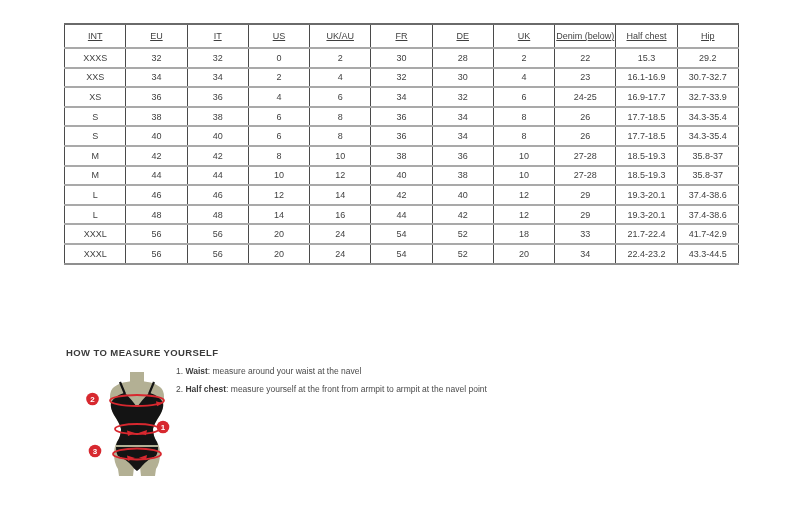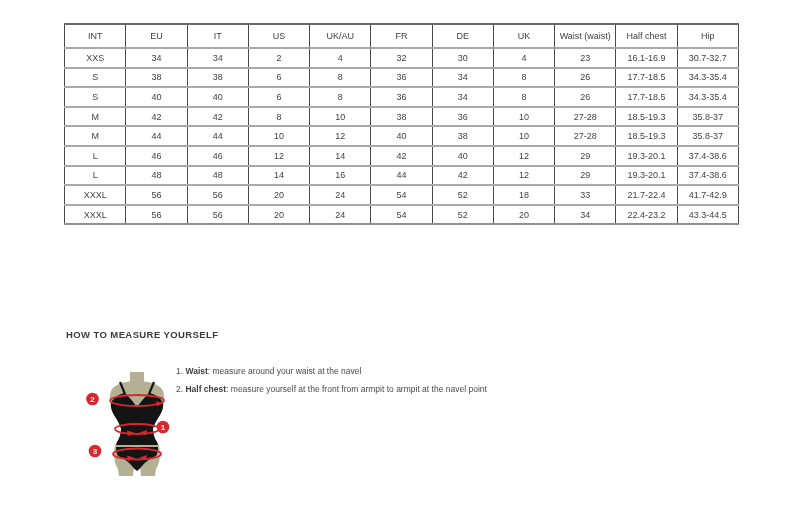--- a/index.html
+++ b/index.html
@@ -28,28 +28,28 @@
     font-weight:400;
     color:#3f3f3f;
     padding:0;
     border-left:1px solid #4a4a4a;
     border-right:1px solid #4a4a4a;
     border-top:2px solid #a9a9a9;
     border-bottom:2px solid #a9a9a9;
     white-space:nowrap;
     overflow:hidden;
   }
-  .size-table th { height:24px; border-top:2px solid #6a6a6a; }
+  .size-table th { height:24px; border-top:2px solid #6a6a6a;text-decoration:underline; }
   .size-table td { height:19.6px; }
   .size-table tbody tr:last-child td { border-bottom:2px solid #8f8f8f; }
   
   .guide-heading {
     position:absolute;
     left:66px;
-    top:329px;
+    top:347px;
     font-size:9.5px;
     font-weight:700;
     letter-spacing:0.4px;
     color:#3b3b3b;
   }
   .figure-wrap {
     position:absolute;
     left:84px;
     top:366px;
     width:110px;
@@ -81,38 +81,64 @@
     <thead>
       <tr id="size-head">
           <th>INT</th>
           <th>EU</th>
           <th>IT</th>
           <th>US</th>
           <th>UK/AU</th>
           <th>FR</th>
           <th>DE</th>
           <th>UK</th>
-          <th>Waist (waist)</th>
+          <th>Denim (below)</th>
           <th>Half chest</th>
           <th>Hip</th>
         </tr>
     </thead>
     <tbody id="size-body">
+        <tr>
+          <td>XXXS</td>
+          <td>32</td>
+          <td>32</td>
+          <td>0</td>
+          <td>2</td>
+          <td>30</td>
+          <td>28</td>
+          <td>2</td>
+          <td>22</td>
+          <td>15.3</td>
+          <td>29.2</td>
+        </tr>
         <tr>
           <td>XXS</td>
           <td>34</td>
           <td>34</td>
           <td>2</td>
           <td>4</td>
           <td>32</td>
           <td>30</td>
           <td>4</td>
           <td>23</td>
           <td>16.1-16.9</td>
           <td>30.7-32.7</td>
+        </tr>
+        <tr>
+          <td>XS</td>
+          <td>36</td>
+          <td>36</td>
+          <td>4</td>
+          <td>6</td>
+          <td>34</td>
+          <td>32</td>
+          <td>6</td>
+          <td>24-25</td>
+          <td>16.9-17.7</td>
+          <td>32.7-33.9</td>
         </tr>
         <tr>
           <td>S</td>
           <td>38</td>
           <td>38</td>
           <td>6</td>
           <td>8</td>
           <td>36</td>
           <td>34</td>
           <td>8</td>

